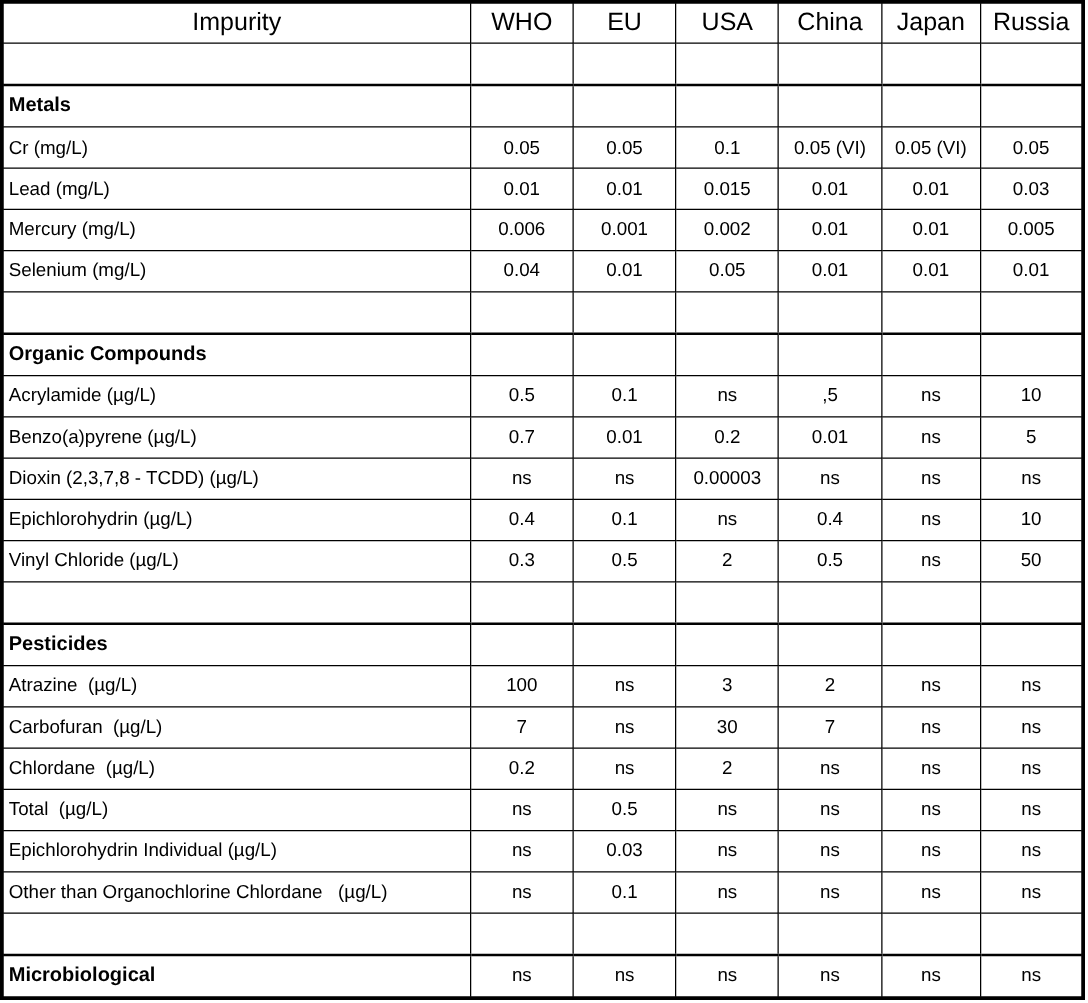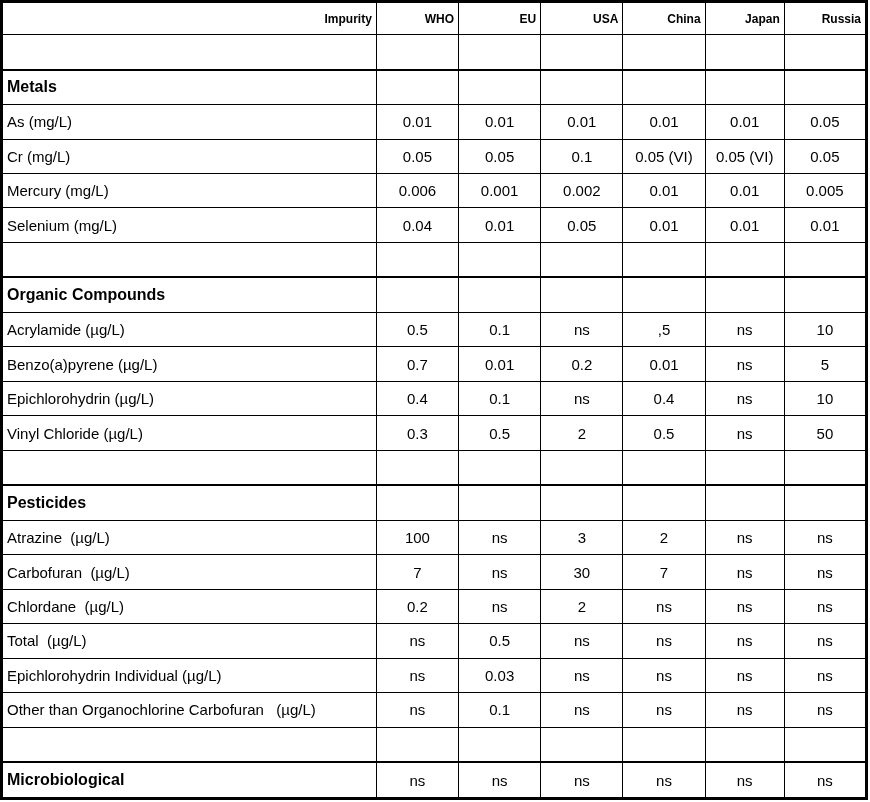--- a/index.html
+++ b/index.html
@@ -22,23 +22,23 @@
     border: 1px solid #000000;
     height: 25px;
     padding: 1px 4px;
     overflow: hidden;
     white-space: pre;
     vertical-align: middle;
     font-weight: normal;
   }
   .std-table thead th {
     height: 29px;
-    text-align: right;
-    font-weight: bold;
-    font-size: 12px;
+    text-align: center;
+    font-weight: normal;
+    font-size: 20px;
   }
   .std-table td.label {
     text-align: left;
   }
   .std-table td.value {
     text-align: center;
     padding: 1px 2px;
   }
   .std-table tr.section td.label {
     font-weight: bold;
@@ -86,36 +86,36 @@
       <tr class="section">
         <td class="label">Metals</td>
         <td class="value"></td>
         <td class="value"></td>
         <td class="value"></td>
         <td class="value"></td>
         <td class="value"></td>
         <td class="value"></td>
       </tr>
       <tr class="data">
-        <td class="label">As (mg/L)</td>
-        <td class="value">0.01</td>
-        <td class="value">0.01</td>
-        <td class="value">0.01</td>
-        <td class="value">0.01</td>
-        <td class="value">0.01</td>
-        <td class="value">0.05</td>
-      </tr>
-      <tr class="data">
         <td class="label">Cr (mg/L)</td>
         <td class="value">0.05</td>
         <td class="value">0.05</td>
         <td class="value">0.1</td>
         <td class="value">0.05 (VI)</td>
         <td class="value">0.05 (VI)</td>
         <td class="value">0.05</td>
+      </tr>
+      <tr class="data">
+        <td class="label">Lead (mg/L)</td>
+        <td class="value">0.01</td>
+        <td class="value">0.01</td>
+        <td class="value">0.015</td>
+        <td class="value">0.01</td>
+        <td class="value">0.01</td>
+        <td class="value">0.03</td>
       </tr>
       <tr class="data">
         <td class="label">Mercury (mg/L)</td>
         <td class="value">0.006</td>
         <td class="value">0.001</td>
         <td class="value">0.002</td>
         <td class="value">0.01</td>
         <td class="value">0.01</td>
         <td class="value">0.005</td>
       </tr>
@@ -158,20 +158,29 @@
       <tr class="data">
         <td class="label">Benzo(a)pyrene (µg/L)</td>
         <td class="value">0.7</td>
         <td class="value">0.01</td>
         <td class="value">0.2</td>
         <td class="value">0.01</td>
         <td class="value">ns</td>
         <td class="value">5</td>
       </tr>
       <tr class="data">
+        <td class="label">Dioxin (2,3,7,8 - TCDD) (µg/L)</td>
+        <td class="value">ns</td>
+        <td class="value">ns</td>
+        <td class="value">0.00003</td>
+        <td class="value">ns</td>
+        <td class="value">ns</td>
+        <td class="value">ns</td>
+      </tr>
+      <tr class="data">
         <td class="label">Epichlorohydrin (µg/L)</td>
         <td class="value">0.4</td>
         <td class="value">0.1</td>
         <td class="value">ns</td>
         <td class="value">0.4</td>
         <td class="value">ns</td>
         <td class="value">10</td>
       </tr>
       <tr class="data">
         <td class="label">Vinyl Chloride (µg/L)</td>
@@ -239,21 +248,21 @@
       <tr class="data">
         <td class="label">Epichlorohydrin Individual (µg/L)</td>
         <td class="value">ns</td>
         <td class="value">0.03</td>
         <td class="value">ns</td>
         <td class="value">ns</td>
         <td class="value">ns</td>
         <td class="value">ns</td>
       </tr>
       <tr class="data">
-        <td class="label">Other than Organochlorine Carbofuran   (µg/L)</td>
+        <td class="label">Other than Organochlorine Chlordane   (µg/L)</td>
         <td class="value">ns</td>
         <td class="value">0.1</td>
         <td class="value">ns</td>
         <td class="value">ns</td>
         <td class="value">ns</td>
         <td class="value">ns</td>
       </tr>
       <tr class="spacer">
         <td class="label"></td>
         <td class="value"></td>

